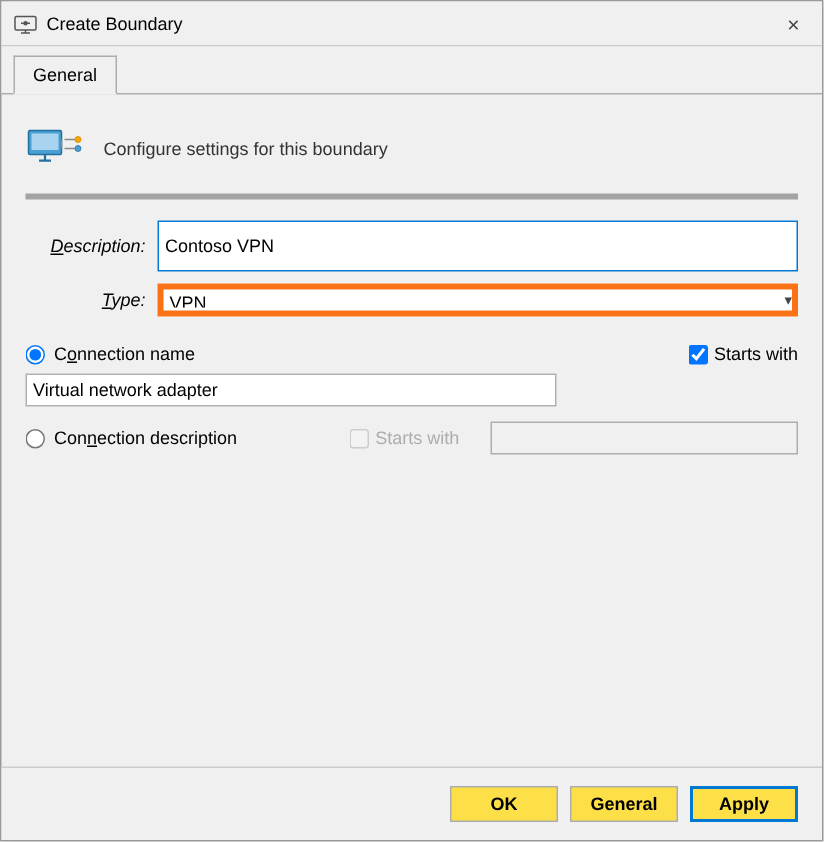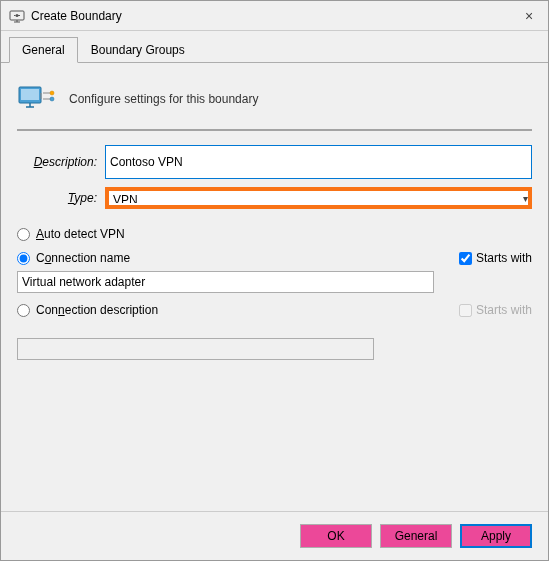--- a/index.html
+++ b/index.html
@@ -96,21 +96,21 @@
       flex-direction: column;
       gap: 14px;
       overflow: hidden;
     }
 
     .header-section {
       display: flex;
       align-items: center;
       gap: 12px;
       padding-bottom: 10px;
-      border-bottom: 2px solid #a3a3a3;
+      border-bottom: 4px solid #a3a3a3;
     }
 
     .header-text {
       font-size: 12px;
       color: #333;
     }
 
     .form-section {
       display: flex;
       flex-direction: column;
@@ -217,31 +217,31 @@
 
     .starts-with-label input[type="checkbox"] {
       cursor: pointer;
     }
 
     .starts-with-label-text {
       font-size: 12px;
     }
 
     .connection-input {
-      width: 417px;
+      width: 354px;
       height: 22px;
       border: 1px solid #adadad;
       padding: 2px 4px;
       font-size: 12px;
       background: white;
     }
 
     .connection-description-section {
       display: flex;
-      flex-direction: column;
+      flex-direction: row;
       gap: 21px;
     }
 
     .starts-with-disabled {
       display: flex;
       align-items: center;
       gap: 4px;
     }
 
     .starts-with-disabled input[type="checkbox"] {
@@ -268,24 +268,25 @@
       justify-content: flex-end;
       gap: 8px;
       border-top: 1px solid #ccc;
       background: #f0f0f0;
     }
 
     .footer-btn {
       min-width: 72px;
       height: 24px;
       border: 1px solid #adadad;
-      background: #ec4899;
+      background: #fde047;
       font-size: 12px;
       cursor: pointer;
       padding: 0 12px;
+      font-weight: bold;
     }
 
     .footer-btn.apply {
       border: 2px solid #0078d4;
     }
 
     .footer-btn.ok {
       border: 1px solid #adadad;
     }
 
@@ -324,21 +325,20 @@
         <line x1="8" y1="7.5" x2="11" y2="7.5" stroke="#555" stroke-width="1"></line>
         <line x1="5" y1="7.5" x2="6.5" y2="7.5" stroke="#555" stroke-width="1"></line>
       </svg>
       <span class="title-text">Create Boundary</span>
     </div>
     <button class="close-btn">×</button>
   </div>
 
   <div class="tabs">
     <div class="tab active">General</div>
-    <div class="tab">Boundary Groups</div>
   </div>
 
   <div class="content">
 
     <div class="header-section">
       <svg class="network-icon-svg" viewBox="0 0 40 40" xmlns="http://www.w3.org/2000/svg">
 
         <rect x="2" y="8" width="22" height="16" rx="1" fill="#4a9fd4" stroke="#2070a0" stroke-width="1"></rect>
         <rect x="4" y="10" width="18" height="11" fill="#a8d4f0"></rect>
         <line x1="13" y1="24" x2="13" y2="28" stroke="#2070a0" stroke-width="1.5"></line>
@@ -372,26 +372,20 @@
             <option>Active Directory site</option>
             <option>Subnet</option>
           </select>
           <span class="select-arrow">▾</span>
         </div>
       </div>
     </div>
 
     <div class="options-section">
 
-      <div class="radio-row">
-        <input type="radio" name="vpn-option" id="auto-detect" style="">
-        <label for="auto-detect" class="radio-label">
-          <span><span class="underline">A</span>uto detect VPN</span>
-        </label>
-      </div>
 
       <div class="connection-name-section">
         <div class="radio-row-with-checkbox">
           <div class="radio-left">
             <input type="radio" name="vpn-option" id="connection-name" checked="" style="">
             <label for="connection-name" class="radio-label">
               <span>C<span class="underline">o</span>nnection name</span>
             </label>
           </div>
           <div class="starts-with-label">

